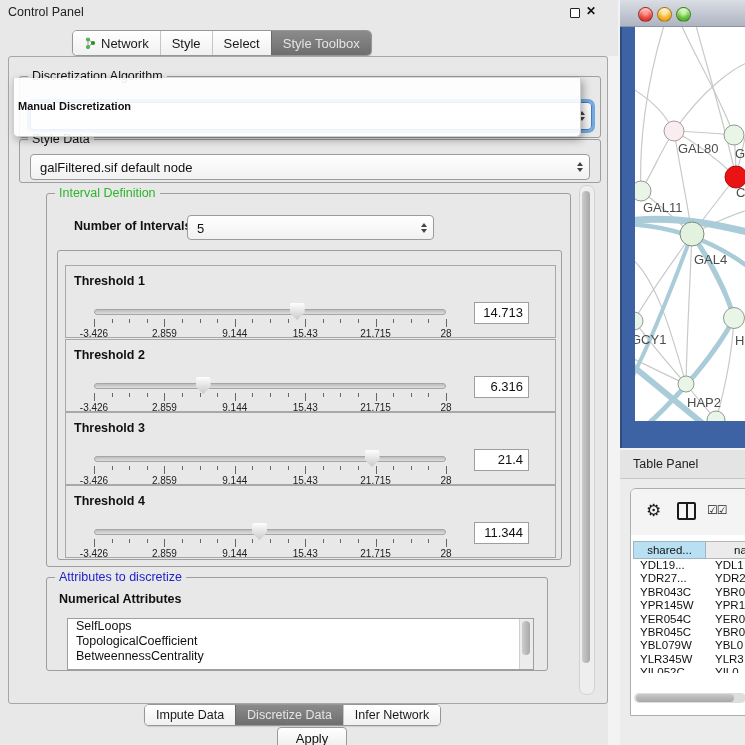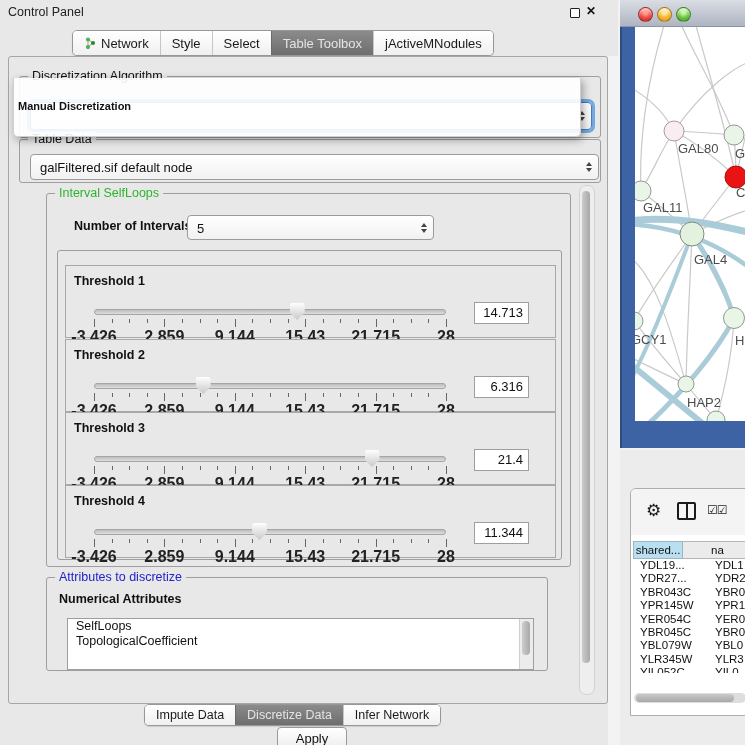--- a/index.html
+++ b/index.html
@@ -49,21 +49,21 @@
 
   
   .threshold-panel{position:absolute;left:7px;width:489px;height:71px;border:1px solid #a8a8a8;background:#e8e8e8;}
   .threshold-panel .t-label{position:absolute;left:8px;top:8px;font-size:12.5px;font-weight:bold;color:#111;}
   .t-slider{position:absolute;left:28px;top:36px;width:352px;height:34px;}
   .t-track{position:absolute;left:0;right:0;top:7px;height:4px;background:linear-gradient(#bdbdbd,#dedede);border:1px solid #a5a5a5;border-radius:3px;}
   .t-thumb{position:absolute;top:1px;width:15px;height:17px;margin-left:-7.5px;background:linear-gradient(#fefefe,#c9c9c9);clip-path:polygon(8% 0%,92% 0%,100% 12%,100% 58%,50% 100%,0% 58%,0% 12%);filter:drop-shadow(0 0 0.6px #777);}
   .t-ticks{position:absolute;left:0;right:0;top:17px;height:9px;}
   .t-ticks i{position:absolute;top:0;width:1px;background:#666;}
   .t-ticklabels{position:absolute;left:0;right:0;top:26px;height:12px;}
-  .t-ticklabels span{position:absolute;transform:translateX(-50%);font-size:16px;font-weight:bold;color:#222;white-space:nowrap;}
+  .t-ticklabels span{position:absolute;transform:translateX(-50%);font-size:10px;font-weight:normal;color:#222;white-space:nowrap;}
   .t-value{position:absolute;left:408px;top:36px;width:48px;height:20px;background:#fff;border:1px solid #9e9e9e;font-size:13px;color:#111;text-align:right;line-height:20px;padding-right:5px;}
 
   
   .attr-list{position:absolute;left:20px;top:40px;width:465px;height:50px;background:#fff;border:1px solid #9e9e9e;overflow:hidden;}
   .attr-list .list-item{font-size:12.5px;color:#111;line-height:15px;padding-left:8px;white-space:nowrap;}
   .attr-vsb{position:absolute;right:0;top:0;width:13px;height:100%;background:#ececec;border-left:1px solid #cfcfcf;}
   .attr-vsb i{position:absolute;left:2px;top:2px;width:8px;height:34px;border-radius:5px;background:linear-gradient(90deg,#cdcdcd,#a9a9a9);}
 
   .apply-btn{left:268px;top:670px;width:68px;height:21px;background:linear-gradient(#ffffff,#ededed);border:1px solid #9a9a9a;border-radius:4px;font-size:13px;color:#111;text-align:center;line-height:21px;}
 
@@ -84,21 +84,21 @@
   .tp-header{left:0;top:0;width:125px;height:28px;background:#e4e4e4;border-bottom:1px solid #c6c6c6;}
   .tp-header .title{left:13px;top:7px;font-size:12.5px;color:#222;}
   .tp-box{left:10px;top:38px;width:125px;height:226px;background:#fff;border:1px solid #adadad;border-radius:6px 0 0 0;overflow:hidden;}
   .tp-toolbar{position:absolute;left:0;top:0;width:100%;height:46px;background:#f4f4f4;}
   .gear{position:absolute;left:15px;top:11px;font-size:17px;color:#1a1a1a;}
   .colicon{position:absolute;left:46px;top:13px;width:15px;height:14px;border:2px solid #1a1a1a;border-radius:2px;}
   .colicon i{position:absolute;left:50%;top:0;width:2px;height:100%;background:#1a1a1a;transform:translateX(-50%);}
   .checks{position:absolute;left:76px;top:14px;font-size:12px;color:#222;letter-spacing:-1px;}
   .tp-headrow{position:absolute;left:2px;top:52px;height:18px;display:flex;}
   .tp-hcell{box-sizing:border-box;border:1px solid #9fb6c2;font-size:11.5px;color:#111;text-align:center;line-height:16px;overflow:hidden;}
-  .tp-hcell.c1{width:50px;background:#b9e0f2;}
+  .tp-hcell.c1{width:73px;background:#b9e0f2;}
   .tp-hcell.c2{width:70px;background:#ebebeb;border-left:none;border-color:#b5b5b5;}
   .tp-rows{position:absolute;left:2px;top:70px;width:150px;height:114px;overflow:hidden;}
   .trow{display:flex;height:13.4px;}
   .trow .tc{font-size:11.5px;color:#111;white-space:nowrap;overflow:hidden;}
   .trow .tc.c1{width:66px;padding-left:7px;}
   .trow .tc.c2{padding-left:9px;}
   .tp-hsb{position:absolute;left:3px;top:204px;width:112px;height:10px;background:#dedede;border-radius:5px;}
   .tp-hsb i{position:absolute;left:2px;top:1px;width:98px;height:8px;border-radius:4px;background:linear-gradient(#c9c9c9,#a8a8a8);}
   label.inline{position:absolute;font-size:12.5px;font-weight:bold;color:#111;white-space:nowrap;}
 </style>
@@ -129,56 +129,53 @@
           </span>
           <span>Network</span>
         </div>
         <div class="seg">
           <span>Style</span>
         </div>
         <div class="seg">
           <span>Select</span>
         </div>
         <div class="seg selected">
-          <span>Table Toolbox</span>
-        </div>
-        <div class="seg">
-          <span>jActiveMNodules</span>
+          <span>Style Toolbox</span>
         </div>
       </div>
 
     <div class="abs content-frame">
 
       <div class="group" style="left:10px;top:19px;width:580px;height:60px;">
         <span class="legend">Discretization Algorithm</span>
         <div class="combo focused" style="left:10px;top:25px;width:560px;height:26px;">
           <span class="stepper">
               <i class="up"></i>
               <i class="dn"></i>
             </span>
         </div>
       </div>
 
       <div class="group" style="left:10px;top:82px;width:580px;height:42px;">
-        <span class="legend">Table Data</span>
-        <div class="combo" style="left:10px;top:14px;width:558px;height:24px;padding-left:9px;">
+        <span class="legend">Style Data</span>
+        <div class="combo" style="left:10px;top:14px;width:558px;height:24px;">
           <span class="cv">galFiltered.sif default node</span>
           <span class="stepper">
               <i class="up"></i>
               <i class="dn"></i>
             </span>
         </div>
       </div>
 
       <div class="abs algo-popup" style="left:4px;top:21px;">
         <div class="item b">Manual Discretization</div>
       </div>
 
       <div class="group" style="left:37px;top:136px;width:523px;height:372px;">
-        <span class="legend green">Interval SelfLoops</span>
+        <span class="legend green">Interval Definition</span>
         <label class="inline" style="left:27px;top:25px;">Number of Intervals</label>
         <div class="combo" style="left:140px;top:21px;width:245px;height:23px;">
           <span class="cv">5</span>
           <span class="stepper">
               <i class="up"></i>
               <i class="dn"></i>
             </span>
         </div>
 
         <div class="group" style="left:10px;top:56px;width:503px;height:308px;">
@@ -345,20 +342,21 @@
         </div>
       </div>
 
       <div class="group" style="left:37px;top:520px;width:500px;height:92px;">
         <span class="legend blue">Attributes to discretize</span>
         <label class="inline" style="left:12px;top:14px;">Numerical Attributes</label>
         <div class="attr-list">
           <div>
               <div class="list-item">SelfLoops</div>
               <div class="list-item">TopologicalCoefficient</div>
+              <div class="list-item">BetweennessCentrality</div>
             </div>
           <div class="attr-vsb">
               <i></i>
             </div>
         </div>
       </div>
 
       <div class="abs apply-btn">Apply</div>
 
       <div class="abs vscroll">
@@ -433,20 +431,23 @@
           <text x="101" y="170" font-size="13" fill="#4d4d4d" font-family="&quot;Liberation Sans&quot;, sans-serif">C</text>
           <text x="59" y="237" font-size="13" fill="#4d4d4d" font-family="&quot;Liberation Sans&quot;, sans-serif">GAL4</text>
           <text x="-4" y="317" font-size="13" fill="#4d4d4d" font-family="&quot;Liberation Sans&quot;, sans-serif">GCY1</text>
           <text x="100" y="318" font-size="13" fill="#4d4d4d" font-family="&quot;Liberation Sans&quot;, sans-serif">H</text>
           <text x="52" y="380" font-size="13" fill="#4d4d4d" font-family="&quot;Liberation Sans&quot;, sans-serif">HAP2</text>
         </svg>
     </div>
   </div>
 
   <div class="abs table-panel">
+    <div class="abs tp-header">
+      <span class="abs title">Table Panel</span>
+    </div>
     <div class="abs tp-box">
       <div class="tp-toolbar">
         <span class="gear">⚙</span>
         <span class="colicon">
             <i></i>
           </span>
         <span class="checks">☑☑</span>
       </div>
       <div class="tp-headrow">
         <div class="tp-hcell c1">shared...</div>

